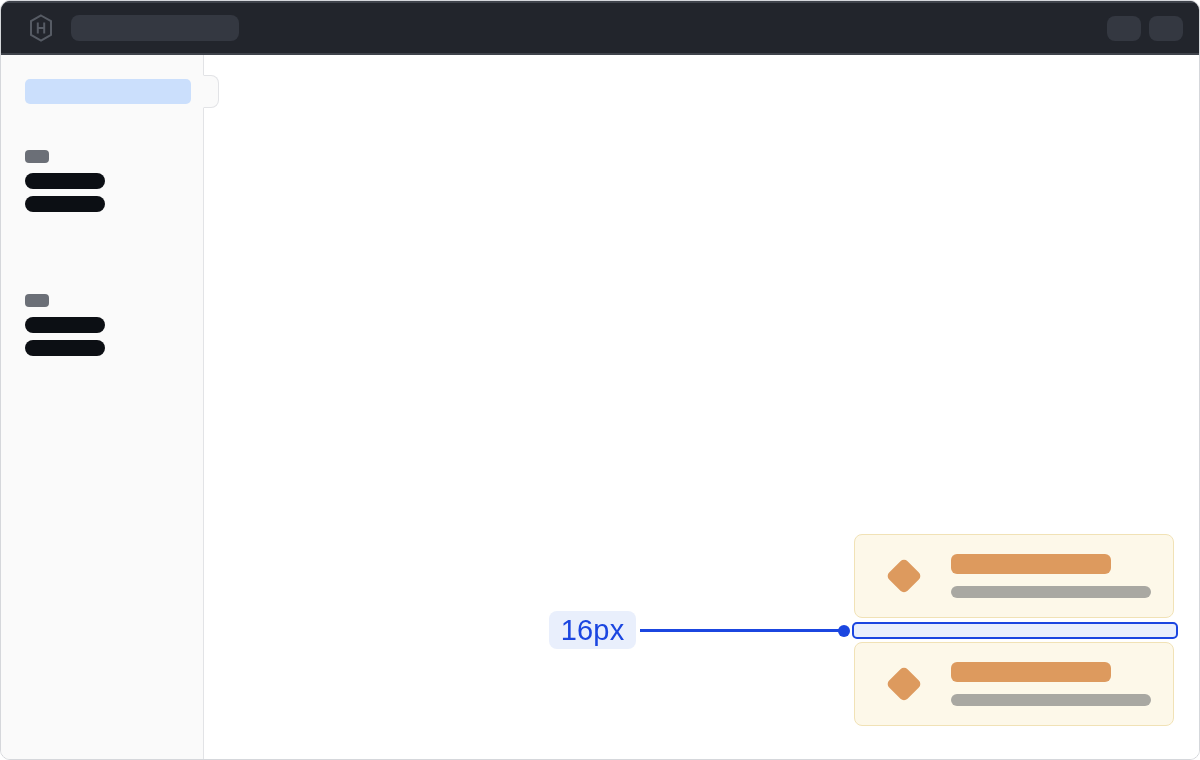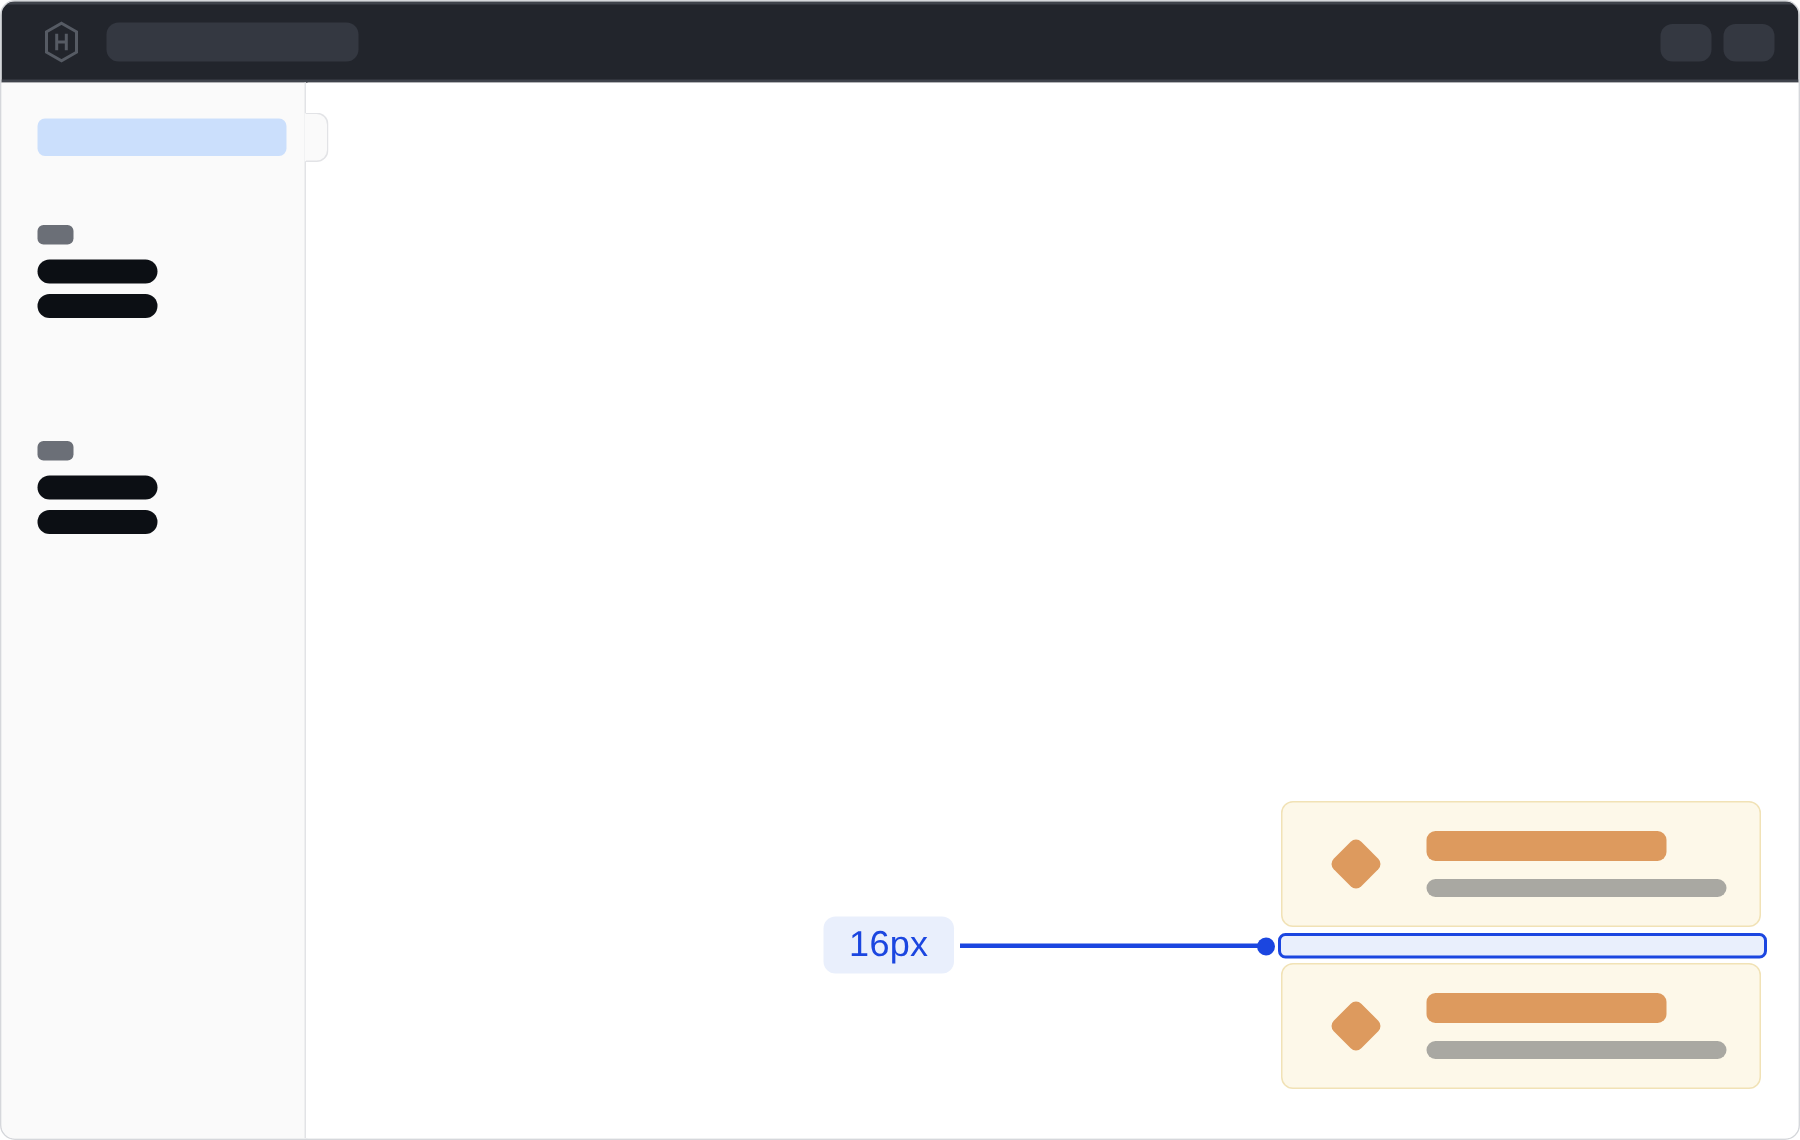--- a/index.html
+++ b/index.html
@@ -128,21 +128,21 @@
     border: 2px solid var(--accent-blue);
     border-radius: 5px;
   }
   .note-pill {
     position: absolute;
     left: 548px; top: 610px;
     width: 87px; height: 38px;
     border-radius: 8px;
     background: var(--annotation-bg);
     color: var(--accent-blue);
-    font-size: 24px;
+    font-size: 29px;
     font-weight: 500;
     letter-spacing: 0.2px;
     display: flex;
     align-items: center;
     justify-content: center;
   }
   .note-line {
     position: absolute;
     left: 639px; top: 628px;
     width: 201px; height: 3px;

